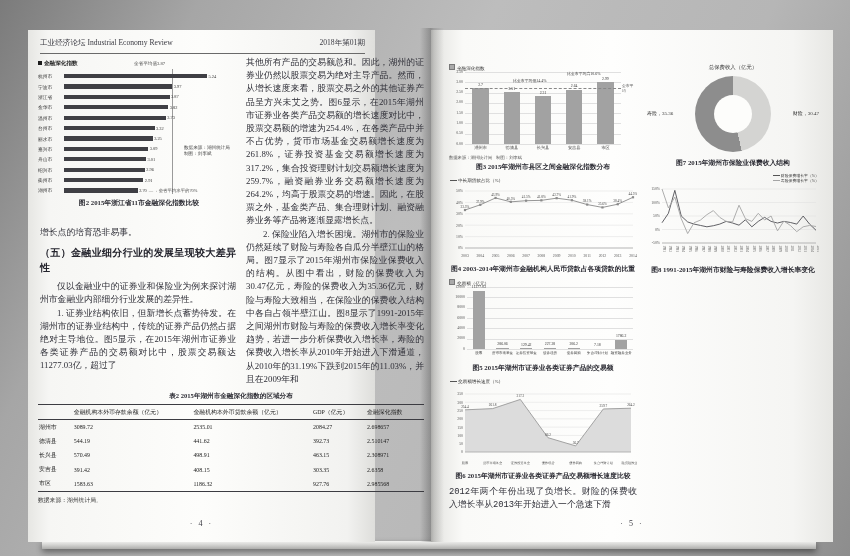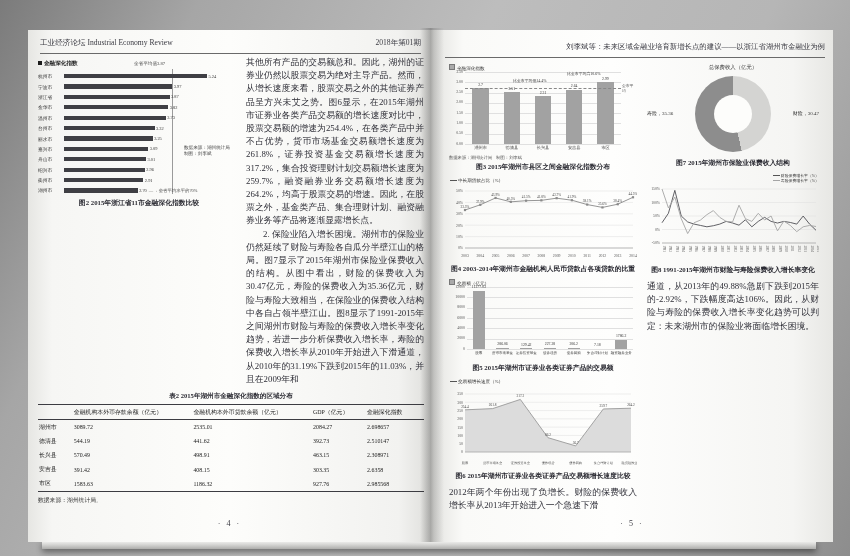--- a/index.html
+++ b/index.html
@@ -7,22 +7,22 @@
     width:850px;height:556px;overflow:hidden;
     font-family:"Liberation Serif","DejaVu Serif",serif;
     background:linear-gradient(115deg,#7b7b7b 0%,#a6a6a6 18%,#bdbdbd 45%,#b6b6b6 70%,#8d8d8d 100%);
     position:relative;
   }
   .scene{position:absolute;inset:0;}
   .stack{position:absolute;left:42px;top:541px;width:774px;height:8px;
     background:linear-gradient(to bottom,#f2f2f0,#d6d6d4 45%,#adadab);
     box-shadow:0 3px 6px rgba(0,0,0,.45);}
   .page{position:absolute;top:30px;height:512px;}
-  .page-left{left:28px;width:403px;
-    background:linear-gradient(to right,#e6e6e3 0,#f6f6f4 6%,#fdfdfb 50%,#f2f2f0 92%,#dededb 100%);}
+  .page-left{left:28px;width:323px;
+    background:linear-gradient(to right,#e6e6e3 0,#f6f6f4 6%,#fdfdfb 50%,#f2f2f0 92%,#dededb 100%);padding-left:24px;}
   .page-right{left:431px;width:402px;
     background:linear-gradient(to right,#e2e2df 0,#fafaf8 8%,#fefefd 45%,#f5f5f3 90%,#e7e7e4 100%);}
   .gutter{position:absolute;left:420px;top:28px;width:24px;height:514px;z-index:3;pointer-events:none;
     background:linear-gradient(to right,rgba(0,0,0,0) 0,rgba(40,40,40,.30) 45%,rgba(70,70,70,.22) 58%,rgba(0,0,0,0) 100%);}
   
   .pl-header{position:absolute;left:12px;right:10px;top:8px;display:flex;justify-content:space-between;
     font-size:7.6px;color:#3a3a42;border-bottom:1px solid #6a6a6a;padding-bottom:5px;}
   .pr-header{position:absolute;left:14px;right:8px;top:12px;text-align:right;
     font-size:7.4px;color:#3a3a42;border-bottom:1px solid #6a6a6a;padding-bottom:5px;}
   
@@ -161,20 +161,26 @@
       <span class="f2lab">湖州市</span>
       <span class="f2bar" style="width:73.63636363636364px"></span>
       <span class="f2val">2.70</span>
             <span class="f2last">—→ 全省平均水平的70%</span>
           </div>
           <div class="f2note">数据来源：湖州统计局<br>制图：刘李斌</div>
         </div>
       <div class="figcap">图2 2015年浙江省11市金融深化指数比较</div>
     </div>
 
+    <div style="position:absolute;left:12px;top:196px;width:196px;">
+      <p class="para">增长点的培育恐非易事。</p>
+      <p class="h5head">（五）金融业细分行业的发展呈现较大差异性</p>
+      <p class="para ind">仅以金融业中的证券业和保险业为例来探讨湖州市金融业内部细分行业发展的差异性。</p>
+      <p class="para ind">1. 证券业结构依旧，但新增长点蓄势待发。在湖州市的证券业结构中，传统的证券产品仍然占据绝对主导地位。图5显示，在2015年湖州市证券业各类证券产品的交易额对比中，股票交易额达11277.03亿，超过了</p>
+    </div>
 
     <div style="position:absolute;left:218px;top:26px;width:178px;">
       <p class="para"><span>其他所有产品的交易额总和。因此，湖州的证券业仍然以股票交易为绝对主导产品。然而，从增长速度来看，股票交易之外的其他证券产品呈方兴未艾之势。图6显示，在2015年湖州市证券业各类产品交易额的增长速度对比中，股票交易额的增速为254.4%，在各类产品中并不占优势，货币市场基金交易额增长速度为261.8%，证券投资基金交易额增长速度为317.2%，集合投资理财计划交易额增长速度为259.7%，融资融券业务交易额增长速度为264.2%，均高于股票交易的增速。因此，在股票之外，基金类产品、集合理财计划、融资融券业务等产品将逐渐显露增长</span><span>点。</span></p>
       <p class="para ind">2. 保险业陷入增长困境。湖州市的保险业仍然延续了财险与寿险各自瓜分半壁江山的格局。图7显示了2015年湖州市保险业保费收入的结构。从图中看出，财险的保费收入为30.47亿元，寿险的保费收入为35.36亿元，财险与寿险大致相当，在保险业的保费收入结构中各自占领半壁江山。图8显示了1991-2015年之间湖州市财险与寿险的保费收入增长率变化趋势，若进一步分析保费收入增长率，寿险的保费收入增长率从2010年开始进入下滑通道，从2010年的31.19%下跌到2015年的11.03%，并且在2009年和</p>
     </div>
 
     <div class="tbl" id="table2">
       <div class="tblcap">表2 2015年湖州市金融深化指数的区域分布</div>
       <table>
         <thead id="t2head">
@@ -224,21 +230,20 @@
             </tr>
           </tbody>
       </table>
       <div class="tblsrc">数据来源：湖州统计局。</div>
     </div>
 
     <div class="pageno">· 4 ·</div>
   </div>
 
   <div class="page page-right">
-    <div class="pr-header">刘李斌等：未来区域金融业培育新增长点的建议——以浙江省湖州市金融业为例</div>
 
     <div class="rcol1">
 
       <div class="figblock">
         <div class="vlegend"><span class="sq"></span><span>金融深化指数</span></div>
         <div id="fig3-plot">
             <div class="vbarplot" style="width:188px;height:82px">
               <div class="grid" style="left:16px;top:72px;width:156px"></div>
           <span class="ytick" style="top:69.5px;width:14px">0.00</span>
               <div class="grid" style="left:16px;top:61.714285714285715px;width:156px"></div>
@@ -421,21 +426,21 @@
                 <text x="71.33333333333334" y="76.5" font-size="3.2" text-anchor="middle" fill="#555">证券投资基金</text>
                 <text x="99" y="76.5" font-size="3.2" text-anchor="middle" fill="#555">债券现货</text>
                 <text x="126.66666666666667" y="76.5" font-size="3.2" text-anchor="middle" fill="#555">债券回购</text>
                 <text x="154.33333333333334" y="76.5" font-size="3.2" text-anchor="middle" fill="#555">集合理财计划</text>
                 <text x="182" y="76.5" font-size="3.2" text-anchor="middle" fill="#555">融资融券业务</text>
               </g>
               <line x1="16" y1="65" x2="182" y2="65" stroke="#999" stroke-width="0.6"></line>
             </svg></div>
         <div class="figcap">图6 2015年湖州市证券业各类证券产品交易额增长速度比较</div>
       </div>
-      <p class="para" style="margin-top:6px;">2012年两个年份出现了负增长。财险的保费收入增长率从2013年开始进入一个急速下滑</p>
+      <p class="para" style="margin-top:6px;font-family:Liberation Mono, monospace;">2012年两个年份出现了负增长。财险的保费收入增长率从2013年开始进入一个急速下滑</p>
     </div>
 
     <div class="rcol2">
 
       <div class="figblock">
         <div class="f7title">总保费收入（亿元）</div>
         <div class="f7wrap">
           <span class="f7lab left">寿险，35.36</span>
           <div class="donut" id="fig7-donut" style="background: conic-gradient(rgb(212, 212, 210) 0deg, rgb(212, 212, 210) 46.2859%, rgb(141, 141, 141) 46.2859%, rgb(141, 141, 141) 100%);">
               <div class="hole"></div>
@@ -489,20 +494,19 @@
                 <text x="144.33333333333334" y="60.5" font-size="3.1" fill="#555" transform="rotate(90 144.33333333333334 60.5)">2011</text>
                 <text x="150.75" y="60.5" font-size="3.1" fill="#555" transform="rotate(90 150.75 60.5)">2012</text>
                 <text x="157.16666666666666" y="60.5" font-size="3.1" fill="#555" transform="rotate(90 157.16666666666666 60.5)">2013</text>
                 <text x="163.58333333333334" y="60.5" font-size="3.1" fill="#555" transform="rotate(90 163.58333333333334 60.5)">2014</text>
                 <text x="170" y="60.5" font-size="3.1" fill="#555" transform="rotate(90 170 60.5)">2015</text>
               </g>
               <line x1="15" y1="58" x2="169" y2="58" stroke="#999" stroke-width="0.6"></line>
             </svg></div>
         <div class="figcap">图8 1991-2015年湖州市财险与寿险保费收入增长率变化</div>
       </div>
-      <p class="para">通道，从2013年的49.88%急剧下跌到2015年的-2.92%，下跌幅度高达106%。因此，从财险与寿险的保费收入增长率变化趋势可以判定：未来湖州市的保险业将面临增长困境。</p>
     </div>
 
     <div class="pageno">· 5 ·</div>
   </div>
 
   <div class="gutter"></div>
 </div>
 
 </body></html>

